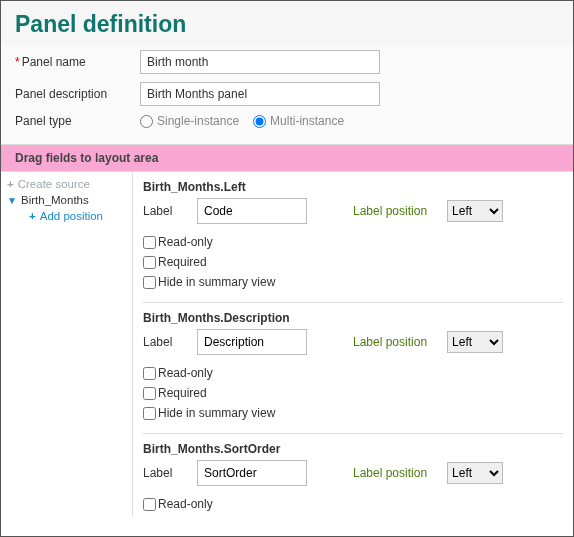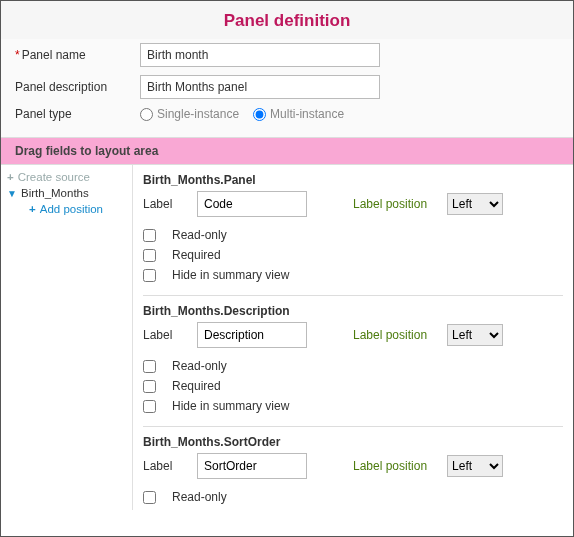--- a/index.html
+++ b/index.html
@@ -8,26 +8,25 @@
     font-family: "Segoe UI", Arial, sans-serif;
     font-size: 12px;
     color: #333;
     background: #fff;
     width: 574px;
     height: 537px;
     border: 1px solid #555;
     overflow: hidden;
   }
   .page-title {
-    font-size: 17px;
+    font-size: 23px;
     font-weight: 600;
-    color: #be185d;
+    color: #0f766e;
     padding: 10px 14px 8px 14px;
     background: #f6f6f6;
-    text-align: center;
   }
   .form-area {
     padding: 4px 14px 8px 14px;
     background: #fafafa;
   }
   .form-row {
     display: flex;
     align-items: center;
     margin-bottom: 8px;
   }
@@ -84,21 +83,21 @@
     border-top: 1px solid #ddd;
     padding: 8px 0 10px 0;
   }
   .field-block:first-child { border-top: none; padding-top: 2px;}
   .field-title { font-weight: 600; font-size: 12px; color: #333; margin-bottom: 4px;}
   .label-row { display: flex; align-items: center; gap: 20px; margin-bottom: 8px;}
   .label-row .lbl { width: 34px; color:#333;}
   .label-row input[type=text] { width: 110px; height:26px; border:1px solid #bbb; padding:2px 6px; font-size:12px; font-family:inherit;}
   .label-row .lp { margin-left: 26px; color:#4d7c0f;}
   .label-row select { width:56px; height:22px; border:1px solid #bbb; font-size:12px; font-family:inherit;}
-  .check-row { display:flex; align-items:center; gap:16px; padding: 3px 0; color:#333;}
+  .check-row { display:flex; align-items:center; gap:2px; padding: 3px 0; color:#333;}
   .check-row input { margin:0;}
   .select-input { appearance: auto; }
 </style>
 </head>
 <body>
 
 <div class="page-title">Panel definition</div>
 
 <div class="form-area">
 
@@ -146,21 +145,21 @@
     </div>
     <div class="add-prop">
       <span class="plus">+</span>
       <span>Add position</span>
     </div>
   </div>
 
   <div class="layout">
 
     <div class="field-block">
-      <div class="field-title">Birth_Months.Panel</div>
+      <div class="field-title">Birth_Months.Left</div>
       <div class="label-row">
         <span class="lbl">Label</span>
         <input type="text" value="Code" style="">
         <span class="lp">Label position</span>
         <select><option>Left</option></select>
       </div>
       <label class="check-row">
           <input type="checkbox" style="">
           <span>Read-only</span>
         </label>

